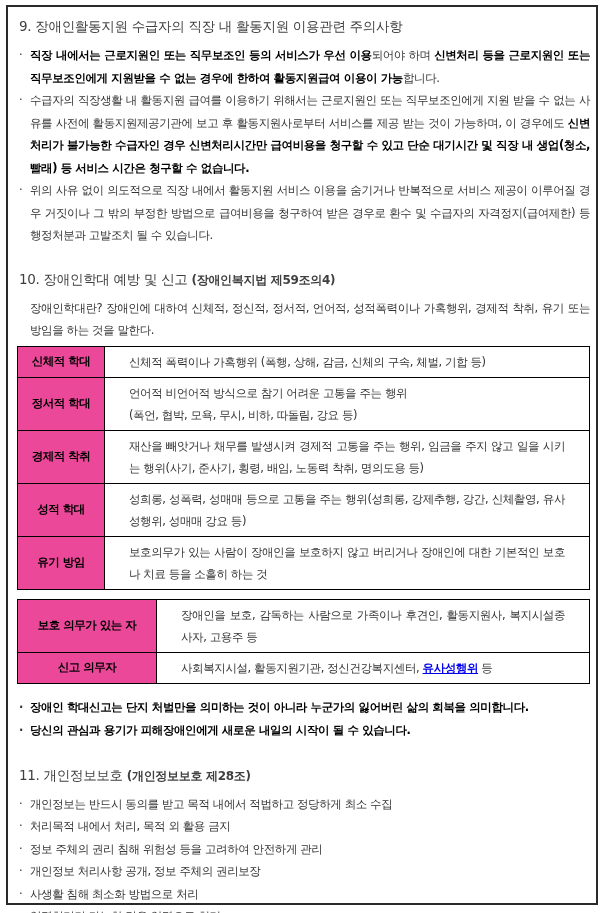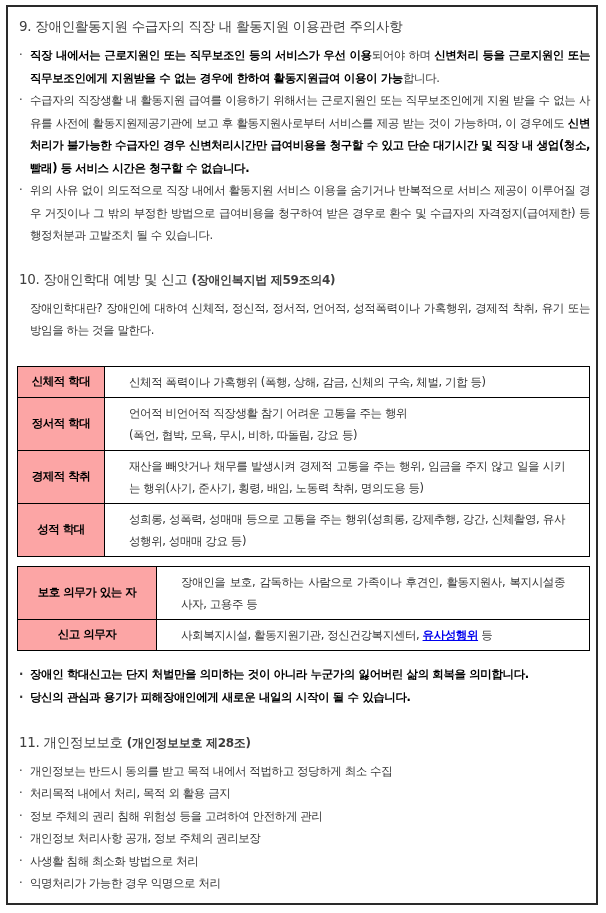--- a/index.html
+++ b/index.html
@@ -19,31 +19,31 @@
     margin:0 0 8px 2px;letter-spacing:-0.3px;
   }
   .sec-title .paren{font-size:12px;font-weight:bold;}
 
   .bullet{position:relative;padding-left:13px;margin:0;
     font-size:11.5px;line-height:22.5px;text-align:justify;letter-spacing:-0.4px;color:#333;}
   .bullet .marker{position:absolute;left:2px;top:0;color:#333;}
   .bullet b{color:#000;}
   .bullet.bold-item{font-weight:bold;color:#000;line-height:23.5px;}
 
-  .intro{margin:2px 0 24px 13px;font-size:11.5px;line-height:22.5px;
+  .intro{margin:2px 0 4px 13px;font-size:11.5px;line-height:22.5px;
     text-align:justify;letter-spacing:-0.4px;color:#333;}
 
   .gap-lg{height:24px;}
   .gap-md{height:12px;}
   .gap-sm{height:9px;}
 
   table{border-collapse:collapse;width:573px;table-layout:fixed;}
   th,td{border:1.5px solid #000;box-sizing:border-box;vertical-align:middle;}
   th{
-    background:#fca5a5;font-size:11.5px;font-weight:bold;color:#000;
+    background:#ec4899;font-size:11.5px;font-weight:bold;color:#000;
     text-align:center;letter-spacing:-0.5px;padding:4px 2px;
   }
   td{
     font-size:11.5px;line-height:22px;color:#333;text-align:justify;
     padding:4px 24px;letter-spacing:-0.4px;white-space:pre-line;
   }
   .abuse-table th{width:87px;}
   .duty-table th{width:139px;}
 
   .link{color:#0000ee;font-weight:bold;text-decoration:underline;cursor:pointer;}
@@ -71,30 +71,34 @@
     <p class="intro">장애인학대란? 장애인에 대하여 신체적, 정신적, 정서적, 언어적, 성적폭력이나 가혹행위, 경제적 착취, 유기 또는 방임을 하는 것을 말한다.</p>
 
     <table class="abuse-table">
       <tbody id="abuse-table-body">
           <tr>
             <th>신체적 학대</th>
             <td>신체적 폭력이나 가혹행위 (폭행, 상해, 감금, 신체의 구속, 체벌, 기합 등)</td>
           </tr>
           <tr>
             <th>정서적 학대</th>
-            <td>언어적 비언어적 직장생활 참기 어려운 고통을 주는 행위
+            <td>언어적 비언어적 방식으로 참기 어려운 고통을 주는 행위
  (폭언, 협박, 모욕, 무시, 비하, 따돌림, 강요 등)</td>
           </tr>
           <tr>
             <th>경제적 착취</th>
             <td>재산을 빼앗거나 채무를  발생시켜 경제적 고통을 주는 행위, 임금을 주지 않고 일을 시키는 행위(사기, 준사기, 횡령, 배임, 노동력 착취, 명의도용 등)</td>
           </tr>
           <tr>
             <th>성적 학대</th>
             <td>성희롱, 성폭력, 성매매 등으로 고통을 주는 행위(성희롱, 강제추행, 강간, 신체촬영, 유사성행위, 성매매 강요 등)</td>
+          </tr>
+          <tr>
+            <th>유기 방임</th>
+            <td>보호의무가 있는 사람이 장애인을 보호하지 않고 버리거나 장애인에 대한 기본적인 보호나 치료 등을 소홀히 하는 것</td>
           </tr>
         </tbody>
     </table>
 
     <div class="gap-sm"></div>
 
     <table class="duty-table">
       <tbody id="duty-table-body">
           <tr>
             <th>보호 의무가 있는 자</th>

